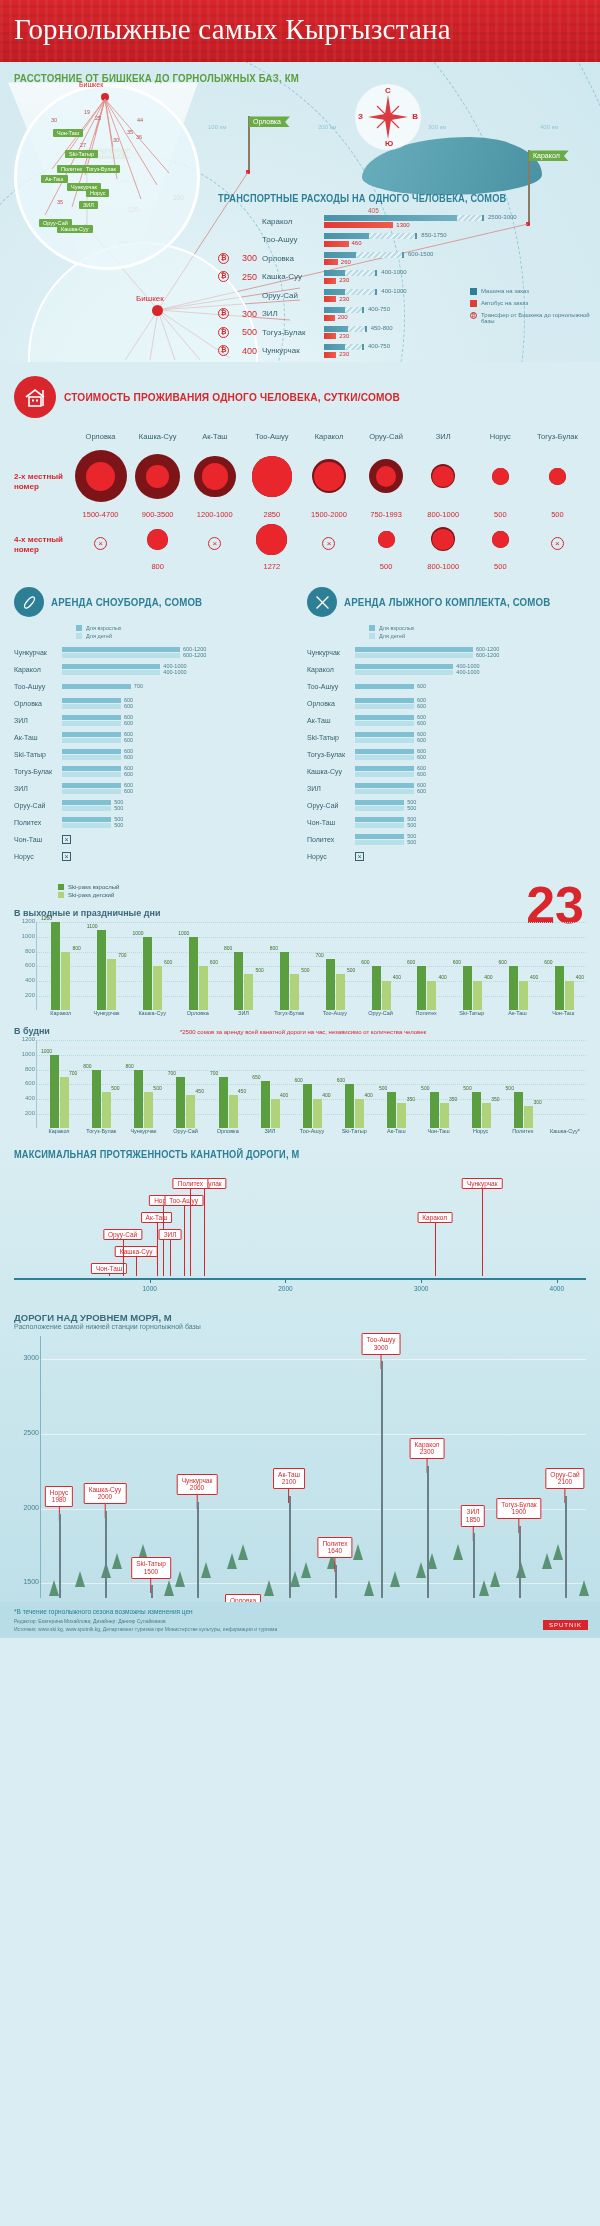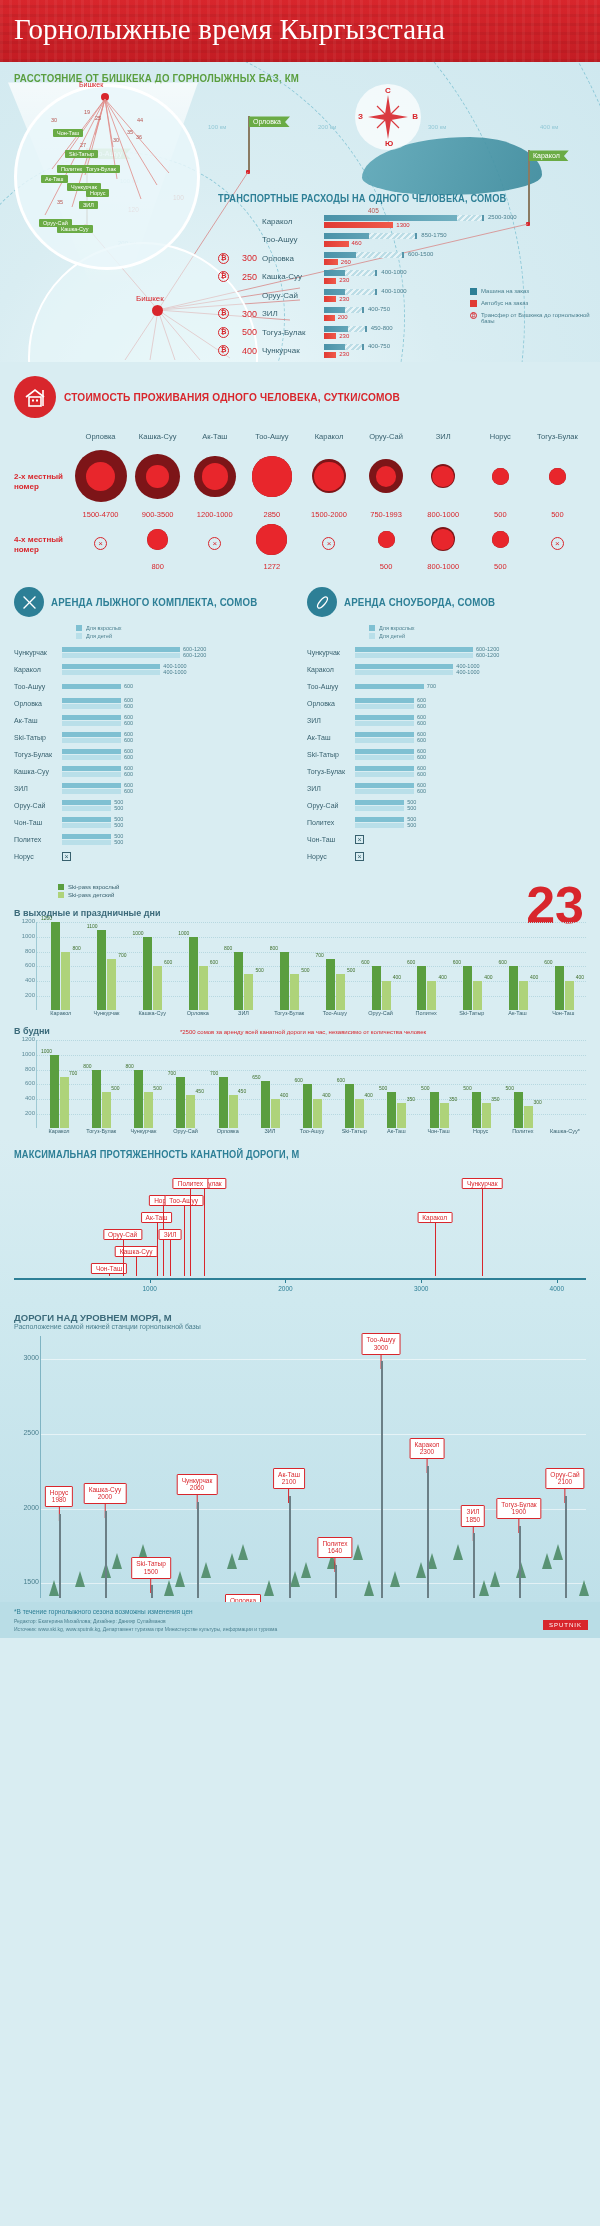--- a/index.html
+++ b/index.html
@@ -207,21 +207,21 @@
   .foot .star { font-size:6.5px; color:#2d7f96; margin-bottom:3px; }
   .foot .credits { font-size:5px; color:#4a7f8e; line-height:1.5; }
   .sputnik { position:absolute; right:12px; bottom:8px; background:#d8262c; color:#fff; font-size:6px; padding:2px 6px; letter-spacing:1px; }
 </style>
 </head>
 <body>
 
 <div class="page">
 
   <div class="header">
-    <h1>Горнолыжные время Кыргызстана</h1>
+    <h1>Горнолыжные самых Кыргызстана</h1>
   </div>
 
   <div class="map">
     <div style="position:absolute;left:14px;top:10px;" class="sec-title t-green">РАССТОЯНИЕ ОТ БИШКЕКА ДО ГОРНОЛЫЖНЫХ БАЗ, КМ</div>
 
     <div class="ring" style="width:330px;height:330px;margin-left:-165px;margin-bottom:-165px;left:120px;bottom:45px;"></div>
     <div class="ring" style="width:570px;height:570px;margin-left:-285px;margin-bottom:-285px;left:120px;bottom:45px;"></div>
     <div class="ring" style="width:810px;height:810px;margin-left:-405px;margin-bottom:-405px;left:120px;bottom:45px;"></div>
     <div class="ring" style="width:1050px;height:1050px;margin-left:-525px;margin-bottom:-525px;left:120px;bottom:45px;"></div>
 
@@ -619,37 +619,36 @@
           <div class="price"></div>
         </div>
       </div>
   </div>
 
   <div class="rentals">
     <div class="rent-col">
       <div class="rent-head">
         <div class="rent-icon">
           <svg width="17" height="17" viewBox="0 0 20 20" stroke="#fff" stroke-width="1.5" fill="none">
-            <line x1="3" y1="3" x2="17" y2="17"></line>
-              <line x1="17" y1="3" x2="3" y2="17"></line>
+            <ellipse cx="10" cy="10" rx="3.2" ry="8" transform="rotate(40 10 10)"></ellipse>
           </svg>
         </div>
-        <div class="sec-title t-blue">АРЕНДА ЛЫЖНОГО КОМПЛЕКТА, СОМОВ</div>
+        <div class="sec-title t-blue">АРЕНДА СНОУБОРДА, СОМОВ</div>
       </div>
       <div class="rent-legend">
         <div>
             <span class="sw" style="width:6px;height:6px;background:#7fc0d2;"></span>
             <span>Для взрослых</span>
           </div>
         <div>
             <span class="sw" style="width:6px;height:6px;background:#b9dfe9;"></span>
             <span>Для детей</span>
           </div>
       </div>
-      <div id="ski-rows">
+      <div id="sb-rows">
           <div class="rrow">
             <div class="rname">Чункурчак</div>
             <div class="rbars">
               <div class="rbar-a" style="width:118px"></div>
               <div class="rbar-k" style="width:118px"></div>
               <span class="rlab" style="left:121px;top:-1px">600-1200</span>
               <span class="rlab" style="left:121px;top:5px">600-1200</span>
             </div>
           </div>
           <div class="rrow">
@@ -657,62 +656,62 @@
             <div class="rbars">
               <div class="rbar-a" style="width:98.33333333333334px"></div>
               <div class="rbar-k" style="width:98.33333333333334px"></div>
               <span class="rlab" style="left:101.33333333333334px;top:-1px">400-1000</span>
               <span class="rlab" style="left:101.33333333333334px;top:5px">400-1000</span>
             </div>
           </div>
           <div class="rrow">
             <div class="rname">Тоо-Ашуу</div>
             <div class="rbars">
-              <div class="rbar-a" style="width:59px"></div>
-              <span class="rlab" style="left:62px;top:-1px">600</span>
+              <div class="rbar-a" style="width:68.83333333333334px"></div>
+              <span class="rlab" style="left:71.83333333333334px;top:-1px">700</span>
             </div>
           </div>
           <div class="rrow">
             <div class="rname">Орловка</div>
             <div class="rbars">
               <div class="rbar-a" style="width:59px"></div>
               <div class="rbar-k" style="width:59px"></div>
               <span class="rlab" style="left:62px;top:-1px">600</span>
               <span class="rlab" style="left:62px;top:5px">600</span>
             </div>
           </div>
           <div class="rrow">
-            <div class="rname">Ак-Таш</div>
+            <div class="rname">ЗИЛ</div>
             <div class="rbars">
               <div class="rbar-a" style="width:59px"></div>
               <div class="rbar-k" style="width:59px"></div>
               <span class="rlab" style="left:62px;top:-1px">600</span>
               <span class="rlab" style="left:62px;top:5px">600</span>
             </div>
           </div>
           <div class="rrow">
-            <div class="rname">Ski-Татыр</div>
+            <div class="rname">Ак-Таш</div>
             <div class="rbars">
               <div class="rbar-a" style="width:59px"></div>
               <div class="rbar-k" style="width:59px"></div>
               <span class="rlab" style="left:62px;top:-1px">600</span>
               <span class="rlab" style="left:62px;top:5px">600</span>
             </div>
           </div>
           <div class="rrow">
-            <div class="rname">Тогуз-Булак</div>
+            <div class="rname">Ski-Татыр</div>
             <div class="rbars">
               <div class="rbar-a" style="width:59px"></div>
               <div class="rbar-k" style="width:59px"></div>
               <span class="rlab" style="left:62px;top:-1px">600</span>
               <span class="rlab" style="left:62px;top:5px">600</span>
             </div>
           </div>
           <div class="rrow">
-            <div class="rname">Кашка-Суу</div>
+            <div class="rname">Тогуз-Булак</div>
             <div class="rbars">
               <div class="rbar-a" style="width:59px"></div>
               <div class="rbar-k" style="width:59px"></div>
               <span class="rlab" style="left:62px;top:-1px">600</span>
               <span class="rlab" style="left:62px;top:5px">600</span>
             </div>
           </div>
           <div class="rrow">
             <div class="rname">ЗИЛ</div>
             <div class="rbars">
@@ -725,167 +724,168 @@
           <div class="rrow">
             <div class="rname">Оруу-Сай</div>
             <div class="rbars">
               <div class="rbar-a" style="width:49.16666666666667px"></div>
               <div class="rbar-k" style="width:49.16666666666667px"></div>
               <span class="rlab" style="left:52.16666666666667px;top:-1px">500</span>
               <span class="rlab" style="left:52.16666666666667px;top:5px">500</span>
             </div>
           </div>
           <div class="rrow">
-            <div class="rname">Чон-Таш</div>
+            <div class="rname">Политех</div>
             <div class="rbars">
               <div class="rbar-a" style="width:49.16666666666667px"></div>
               <div class="rbar-k" style="width:49.16666666666667px"></div>
               <span class="rlab" style="left:52.16666666666667px;top:-1px">500</span>
               <span class="rlab" style="left:52.16666666666667px;top:5px">500</span>
             </div>
           </div>
           <div class="rrow">
-            <div class="rname">Политех</div>
+            <div class="rname">Чон-Таш</div>
+            <div class="rbars">
+              <div class="rno">×</div>
+            </div>
+          </div>
+          <div class="rrow">
+            <div class="rname">Норус</div>
+            <div class="rbars">
+              <div class="rno">×</div>
+            </div>
+          </div>
+        </div>
+    </div>
+
+    <div class="rent-col">
+      <div class="rent-head">
+        <div class="rent-icon">
+          <svg width="17" height="17" viewBox="0 0 20 20" stroke="#fff" stroke-width="1.5" fill="none">
+            <line x1="3" y1="3" x2="17" y2="17"></line>
+              <line x1="17" y1="3" x2="3" y2="17"></line>
+          </svg>
+        </div>
+        <div class="sec-title t-blue">АРЕНДА ЛЫЖНОГО КОМПЛЕКТА, СОМОВ</div>
+      </div>
+      <div class="rent-legend">
+        <div>
+            <span class="sw" style="width:6px;height:6px;background:#7fc0d2;"></span>
+            <span>Для взрослых</span>
+          </div>
+        <div>
+            <span class="sw" style="width:6px;height:6px;background:#b9dfe9;"></span>
+            <span>Для детей</span>
+          </div>
+      </div>
+      <div id="ski-rows">
+          <div class="rrow">
+            <div class="rname">Чункурчак</div>
+            <div class="rbars">
+              <div class="rbar-a" style="width:118px"></div>
+              <div class="rbar-k" style="width:118px"></div>
+              <span class="rlab" style="left:121px;top:-1px">600-1200</span>
+              <span class="rlab" style="left:121px;top:5px">600-1200</span>
+            </div>
+          </div>
+          <div class="rrow">
+            <div class="rname">Каракол</div>
+            <div class="rbars">
+              <div class="rbar-a" style="width:98.33333333333334px"></div>
+              <div class="rbar-k" style="width:98.33333333333334px"></div>
+              <span class="rlab" style="left:101.33333333333334px;top:-1px">400-1000</span>
+              <span class="rlab" style="left:101.33333333333334px;top:5px">400-1000</span>
+            </div>
+          </div>
+          <div class="rrow">
+            <div class="rname">Тоо-Ашуу</div>
+            <div class="rbars">
+              <div class="rbar-a" style="width:59px"></div>
+              <span class="rlab" style="left:62px;top:-1px">600</span>
+            </div>
+          </div>
+          <div class="rrow">
+            <div class="rname">Орловка</div>
+            <div class="rbars">
+              <div class="rbar-a" style="width:59px"></div>
+              <div class="rbar-k" style="width:59px"></div>
+              <span class="rlab" style="left:62px;top:-1px">600</span>
+              <span class="rlab" style="left:62px;top:5px">600</span>
+            </div>
+          </div>
+          <div class="rrow">
+            <div class="rname">Ак-Таш</div>
+            <div class="rbars">
+              <div class="rbar-a" style="width:59px"></div>
+              <div class="rbar-k" style="width:59px"></div>
+              <span class="rlab" style="left:62px;top:-1px">600</span>
+              <span class="rlab" style="left:62px;top:5px">600</span>
+            </div>
+          </div>
+          <div class="rrow">
+            <div class="rname">Ski-Татыр</div>
+            <div class="rbars">
+              <div class="rbar-a" style="width:59px"></div>
+              <div class="rbar-k" style="width:59px"></div>
+              <span class="rlab" style="left:62px;top:-1px">600</span>
+              <span class="rlab" style="left:62px;top:5px">600</span>
+            </div>
+          </div>
+          <div class="rrow">
+            <div class="rname">Тогуз-Булак</div>
+            <div class="rbars">
+              <div class="rbar-a" style="width:59px"></div>
+              <div class="rbar-k" style="width:59px"></div>
+              <span class="rlab" style="left:62px;top:-1px">600</span>
+              <span class="rlab" style="left:62px;top:5px">600</span>
+            </div>
+          </div>
+          <div class="rrow">
+            <div class="rname">Кашка-Суу</div>
+            <div class="rbars">
+              <div class="rbar-a" style="width:59px"></div>
+              <div class="rbar-k" style="width:59px"></div>
+              <span class="rlab" style="left:62px;top:-1px">600</span>
+              <span class="rlab" style="left:62px;top:5px">600</span>
+            </div>
+          </div>
+          <div class="rrow">
+            <div class="rname">ЗИЛ</div>
+            <div class="rbars">
+              <div class="rbar-a" style="width:59px"></div>
+              <div class="rbar-k" style="width:59px"></div>
+              <span class="rlab" style="left:62px;top:-1px">600</span>
+              <span class="rlab" style="left:62px;top:5px">600</span>
+            </div>
+          </div>
+          <div class="rrow">
+            <div class="rname">Оруу-Сай</div>
             <div class="rbars">
               <div class="rbar-a" style="width:49.16666666666667px"></div>
               <div class="rbar-k" style="width:49.16666666666667px"></div>
               <span class="rlab" style="left:52.16666666666667px;top:-1px">500</span>
               <span class="rlab" style="left:52.16666666666667px;top:5px">500</span>
             </div>
           </div>
           <div class="rrow">
-            <div class="rname">Норус</div>
-            <div class="rbars">
-              <div class="rno">×</div>
-            </div>
-          </div>
-        </div>
-    </div>
-
-    <div class="rent-col">
-      <div class="rent-head">
-        <div class="rent-icon">
-          <svg width="17" height="17" viewBox="0 0 20 20" stroke="#fff" stroke-width="1.5" fill="none">
-            <ellipse cx="10" cy="10" rx="3.2" ry="8" transform="rotate(40 10 10)"></ellipse>
-          </svg>
-        </div>
-        <div class="sec-title t-blue">АРЕНДА СНОУБОРДА, СОМОВ</div>
-      </div>
-      <div class="rent-legend">
-        <div>
-            <span class="sw" style="width:6px;height:6px;background:#7fc0d2;"></span>
-            <span>Для взрослых</span>
-          </div>
-        <div>
-            <span class="sw" style="width:6px;height:6px;background:#b9dfe9;"></span>
-            <span>Для детей</span>
-          </div>
-      </div>
-      <div id="sb-rows">
-          <div class="rrow">
-            <div class="rname">Чункурчак</div>
-            <div class="rbars">
-              <div class="rbar-a" style="width:118px"></div>
-              <div class="rbar-k" style="width:118px"></div>
-              <span class="rlab" style="left:121px;top:-1px">600-1200</span>
-              <span class="rlab" style="left:121px;top:5px">600-1200</span>
-            </div>
-          </div>
-          <div class="rrow">
-            <div class="rname">Каракол</div>
-            <div class="rbars">
-              <div class="rbar-a" style="width:98.33333333333334px"></div>
-              <div class="rbar-k" style="width:98.33333333333334px"></div>
-              <span class="rlab" style="left:101.33333333333334px;top:-1px">400-1000</span>
-              <span class="rlab" style="left:101.33333333333334px;top:5px">400-1000</span>
-            </div>
-          </div>
-          <div class="rrow">
-            <div class="rname">Тоо-Ашуу</div>
-            <div class="rbars">
-              <div class="rbar-a" style="width:68.83333333333334px"></div>
-              <span class="rlab" style="left:71.83333333333334px;top:-1px">700</span>
-            </div>
-          </div>
-          <div class="rrow">
-            <div class="rname">Орловка</div>
-            <div class="rbars">
-              <div class="rbar-a" style="width:59px"></div>
-              <div class="rbar-k" style="width:59px"></div>
-              <span class="rlab" style="left:62px;top:-1px">600</span>
-              <span class="rlab" style="left:62px;top:5px">600</span>
-            </div>
-          </div>
-          <div class="rrow">
-            <div class="rname">ЗИЛ</div>
-            <div class="rbars">
-              <div class="rbar-a" style="width:59px"></div>
-              <div class="rbar-k" style="width:59px"></div>
-              <span class="rlab" style="left:62px;top:-1px">600</span>
-              <span class="rlab" style="left:62px;top:5px">600</span>
-            </div>
-          </div>
-          <div class="rrow">
-            <div class="rname">Ак-Таш</div>
-            <div class="rbars">
-              <div class="rbar-a" style="width:59px"></div>
-              <div class="rbar-k" style="width:59px"></div>
-              <span class="rlab" style="left:62px;top:-1px">600</span>
-              <span class="rlab" style="left:62px;top:5px">600</span>
-            </div>
-          </div>
-          <div class="rrow">
-            <div class="rname">Ski-Татыр</div>
-            <div class="rbars">
-              <div class="rbar-a" style="width:59px"></div>
-              <div class="rbar-k" style="width:59px"></div>
-              <span class="rlab" style="left:62px;top:-1px">600</span>
-              <span class="rlab" style="left:62px;top:5px">600</span>
-            </div>
-          </div>
-          <div class="rrow">
-            <div class="rname">Тогуз-Булак</div>
-            <div class="rbars">
-              <div class="rbar-a" style="width:59px"></div>
-              <div class="rbar-k" style="width:59px"></div>
-              <span class="rlab" style="left:62px;top:-1px">600</span>
-              <span class="rlab" style="left:62px;top:5px">600</span>
-            </div>
-          </div>
-          <div class="rrow">
-            <div class="rname">ЗИЛ</div>
-            <div class="rbars">
-              <div class="rbar-a" style="width:59px"></div>
-              <div class="rbar-k" style="width:59px"></div>
-              <span class="rlab" style="left:62px;top:-1px">600</span>
-              <span class="rlab" style="left:62px;top:5px">600</span>
-            </div>
-          </div>
-          <div class="rrow">
-            <div class="rname">Оруу-Сай</div>
+            <div class="rname">Чон-Таш</div>
             <div class="rbars">
               <div class="rbar-a" style="width:49.16666666666667px"></div>
               <div class="rbar-k" style="width:49.16666666666667px"></div>
               <span class="rlab" style="left:52.16666666666667px;top:-1px">500</span>
               <span class="rlab" style="left:52.16666666666667px;top:5px">500</span>
             </div>
           </div>
           <div class="rrow">
             <div class="rname">Политех</div>
             <div class="rbars">
               <div class="rbar-a" style="width:49.16666666666667px"></div>
               <div class="rbar-k" style="width:49.16666666666667px"></div>
               <span class="rlab" style="left:52.16666666666667px;top:-1px">500</span>
               <span class="rlab" style="left:52.16666666666667px;top:5px">500</span>
-            </div>
-          </div>
-          <div class="rrow">
-            <div class="rname">Чон-Таш</div>
-            <div class="rbars">
-              <div class="rno">×</div>
             </div>
           </div>
           <div class="rrow">
             <div class="rname">Норус</div>
             <div class="rbars">
               <div class="rno">×</div>
             </div>
           </div>
         </div>
     </div>

